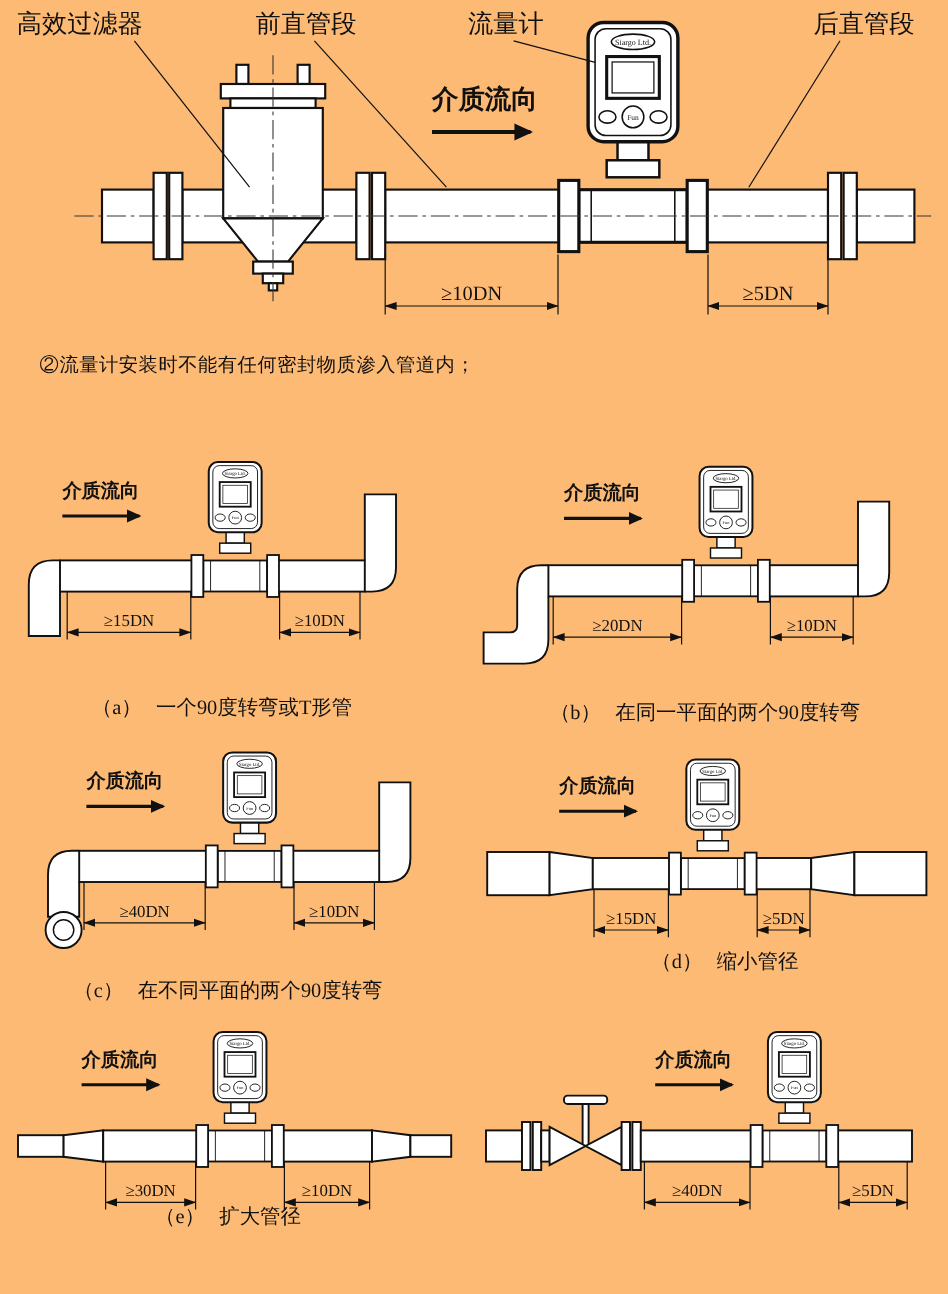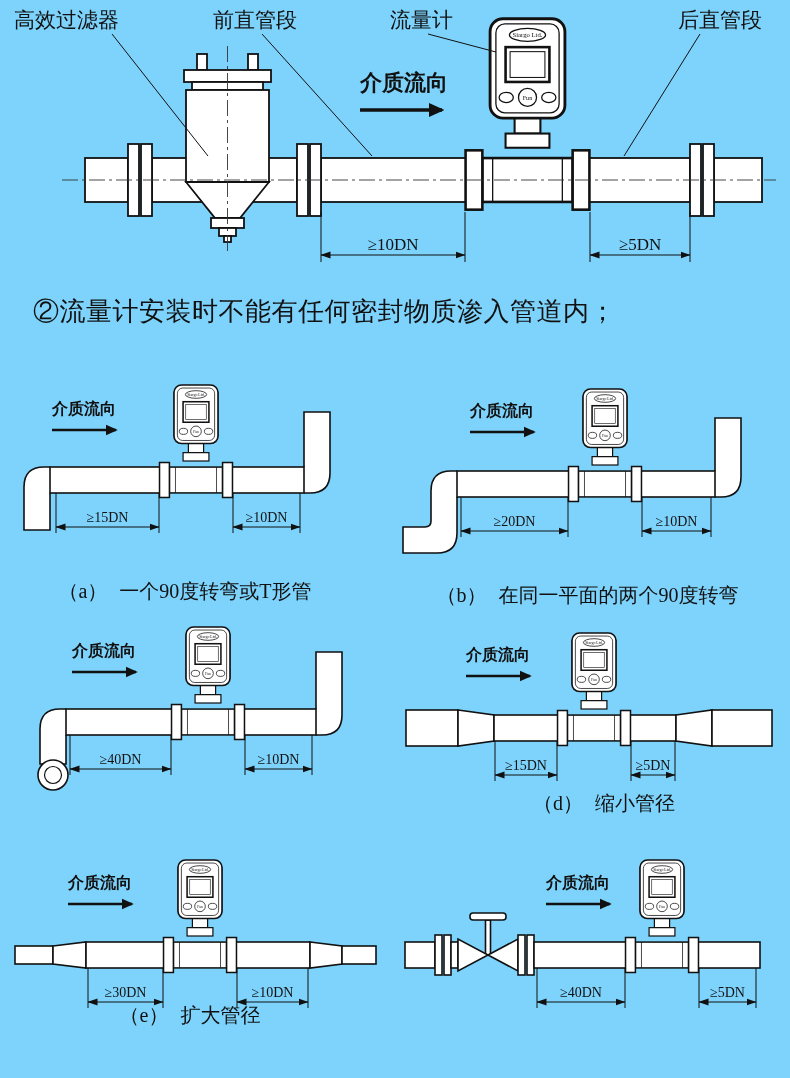--- a/index.html
+++ b/index.html
@@ -1,21 +1,21 @@
 <!DOCTYPE html>
 <html><head>
 <meta charset="utf-8">
 <style>
   * { margin:0; padding:0; box-sizing:border-box; }
   html,body { background:#fff; }
   body { width:790px; height:1078px; font-family:"Liberation Serif", serif; color:#111; }
-  .page { position:relative; width:790px; height:1078px; background:#7dd3fc; overflow:hidden; }
+  .page { position:relative; width:790px; height:1078px; background:#fdba74; overflow:hidden; }
   .abs { position:absolute; }
-  .note { position:absolute; left:33px; font-size:26px; letter-spacing:0.5px; white-space:nowrap; }
-  .caption { position:absolute; font-size:20px; text-align:center; white-space:nowrap; }
+  .note { position:absolute; left:33px; font-size:16px; letter-spacing:0.5px; white-space:nowrap; }
+  .caption { position:absolute; font-size:17px; text-align:center; white-space:nowrap; }
   .caption .cap-label { margin-right:12px; }
   svg text { font-family:"Liberation Serif", serif; fill:#111; }
   svg text.hei { font-family:"Liberation Sans", sans-serif; font-weight:bold; }
 </style>
 </head>
 <body>
 
 <div class="page">
 
   <svg class="abs" style="left:0;top:0" width="790" height="300" viewBox="0 0 790 300">
@@ -177,20 +177,23 @@
       <line x1="60" y1="113" x2="60" y2="153"></line>
       <line x1="161" y1="113" x2="161" y2="153"></line>
       <line x1="60" y1="147" x2="161" y2="147" marker-start="url(#dim-arrow)" marker-end="url(#dim-arrow)"></line>
       <line x1="235" y1="113" x2="235" y2="153"></line>
       <line x1="302" y1="113" x2="302" y2="153"></line>
       <line x1="235" y1="147" x2="302" y2="147" marker-start="url(#dim-arrow)" marker-end="url(#dim-arrow)"></line>
     </g>
     <text x="110.5" y="142" font-size="14" text-anchor="middle">≥40DN</text>
     <text x="268.5" y="142" font-size="14" text-anchor="middle">≥10DN</text>
   </svg>
+  <div class="caption" style="left:10px;top:814px;width:360px">
+    <span class="cap-label">（c）</span><span>在不同平面的两个90度转弯</span>
+  </div>
 
   <svg class="abs" style="left:400px;top:630px" width="380" height="158" viewBox="0 0 380 158">
     <g fill="#fff" stroke="#111" stroke-width="1.6">
       <rect x="6" y="80" width="52" height="36"></rect>
       <polygon points="58,80 94,85 94,111 58,116"></polygon>
       <rect x="94" y="85" width="64" height="26"></rect>
       <rect x="229" y="85" width="47" height="26"></rect>
       <polygon points="276,85 312,80 312,116 276,111"></polygon>
       <rect x="312" y="80" width="60" height="36"></rect>
     </g>

